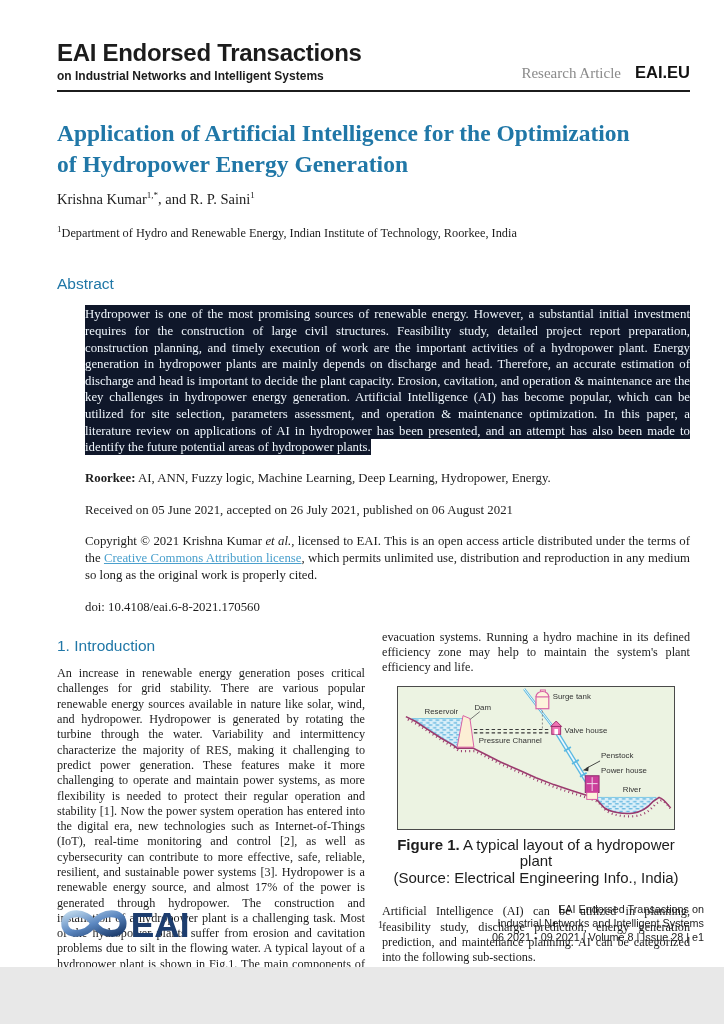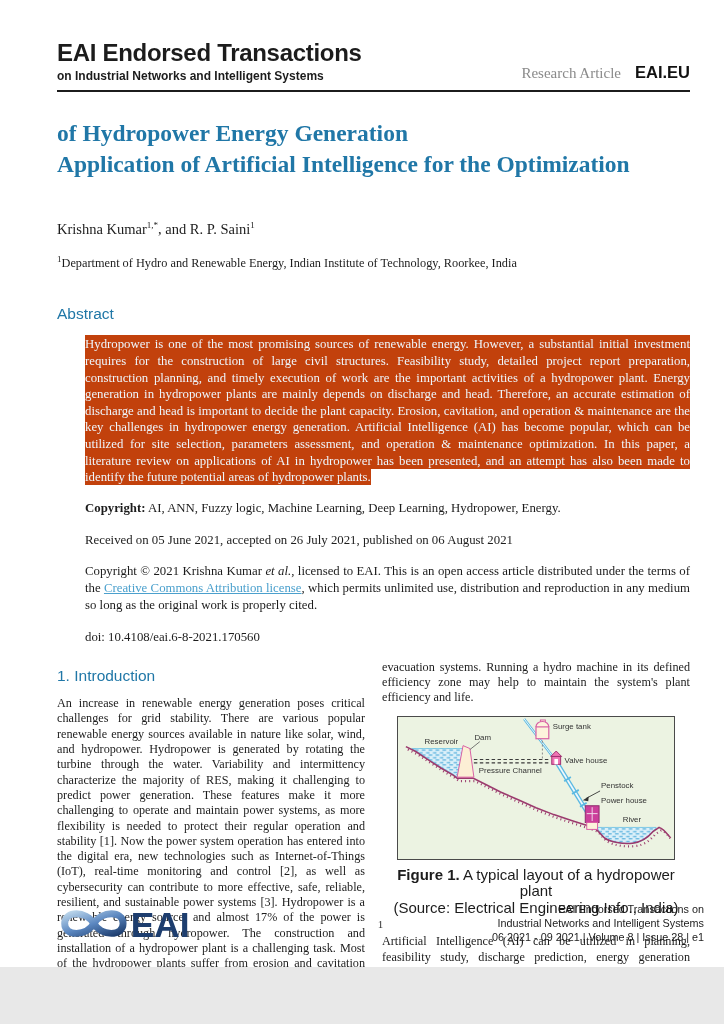--- a/index.html
+++ b/index.html
@@ -17,31 +17,31 @@
     font-size:24px; line-height:26px; letter-spacing:-0.3px; }
   .masthead-sub { font-family:"Liberation Sans", sans-serif; font-weight:bold;
     font-size:12px; margin-top:3px; }
   .masthead-right { white-space:nowrap; padding-bottom:1px; }
   .article-type { font-family:"Liberation Serif", serif; font-size:15px; color:#8a8a8a; }
   .brand { font-family:"Liberation Sans", sans-serif; font-weight:bold; font-size:16.5px;
     color:#111; margin-left:10px; }
 
   
   .title { color:#2077a7; font-weight:bold; font-size:23.5px; line-height:31px; margin-top:26px; }
-  .authors { margin-top:40px; font-size:14.5px; }
+  .authors { margin-top:10px; font-size:14.5px; }
   .authors sup, .affil sup, .footnote sup { font-size:9px; }
   .affil { margin-top:16px; font-size:12.3px; }
 
   
   .sec-head { font-family:"Liberation Sans", sans-serif; font-weight:normal;
     font-size:15.5px; color:#2077a7; }
   .abstract-head { margin-top:34px; }
   .meta { margin-left:28px; font-size:12.8px; line-height:16.6px; }
   .abstract-p { text-align:justify; margin-top:13px; }
-  .hl { background:#c2410c; color:#eef5fb; padding:1.5px 0;
+  .hl { background:#0f172a; color:#eef5fb; padding:1.5px 0;
     -webkit-box-decoration-break:clone; box-decoration-break:clone; }
   .kw { margin-top:15px; }
   .kw b { font-weight:bold; }
   .received { margin-top:15px; }
   .copyright { margin-top:15px; text-align:justify; }
   .copyright i { font-style:italic; }
   a.cc { color:#4ba0cd; text-decoration:underline; cursor:pointer; }
   .doi { margin-top:16px; }
 
   
@@ -81,36 +81,36 @@
         <div class="masthead-title">EAI Endorsed Transactions</div>
         <div class="masthead-sub">on Industrial Networks and Intelligent Systems</div>
       </div>
       <div class="masthead-right">
         <span class="article-type">Research Article</span>
         <span class="brand">EAI.EU</span>
       </div>
     </div>
 
     <div class="title">
+      <div>Application of Artificial Intelligence for the Optimization</div>
       <div>of Hydropower Energy Generation</div>
-      <div>Application of Artificial Intelligence for the Optimization</div>
     </div>
 
     <div class="authors">
       <span>Krishna Kumar</span><sup>1,*</sup><span>, and R. P. Saini</span><sup>1</sup>
     </div>
     <div class="affil">
       <sup>1</sup><span>Department of Hydro and Renewable Energy, Indian Institute of Technology, Roorkee, India</span>
     </div>
 
     <div class="sec-head abstract-head">Abstract</div>
     <div class="meta">
       <p class="abstract-p" style="margin-bottom:0;"><span class="hl">Hydropower is one of the most promising sources of renewable energy. However, a substantial initial investment requires for the construction of large civil structures. Feasibility study, detailed project report preparation, construction planning, and timely execution of work are the important activities of a hydropower plant. Energy generation in hydropower plants are mainly depends on discharge and head. Therefore, an accurate estimation of discharge and head is important to decide the plant capacity. Erosion, cavitation, and operation &amp; maintenance are the key challenges in hydropower energy generation. Artificial Intelligence (AI) has become popular, which can be utilized for site selection, parameters assessment, and operation &amp; maintenance optimization. In this paper, a literature review on applications of AI in hydropower has been presented, and an attempt has also been made to identify the future potential areas of hydropower plants.</span></p>
       <div class="kw">
-        <b>Copyright:</b><span> AI, ANN, Fuzzy logic, Machine Learning, Deep Learning, Hydropower, Energy.</span>
+        <b>Roorkee:</b><span> AI, ANN, Fuzzy logic, Machine Learning, Deep Learning, Hydropower, Energy.</span>
       </div>
       <div class="received">Received on 05 June 2021, accepted on 26 July 2021, published on 06 August 2021</div>
       <div class="copyright">
         <span>Copyright © 2021 Krishna Kumar </span><i>et al.</i><span>, licensed to EAI. This is an open access article distributed under the terms of the </span><a class="cc">Creative Commons Attribution license</a><span>, which permits unlimited use, distribution and reproduction in any medium so long as the original work is properly cited.</span>
       </div>
       <div class="doi">doi: 10.4108/eai.6-8-2021.170560</div>
     </div>
 
     <div class="columns">
 

